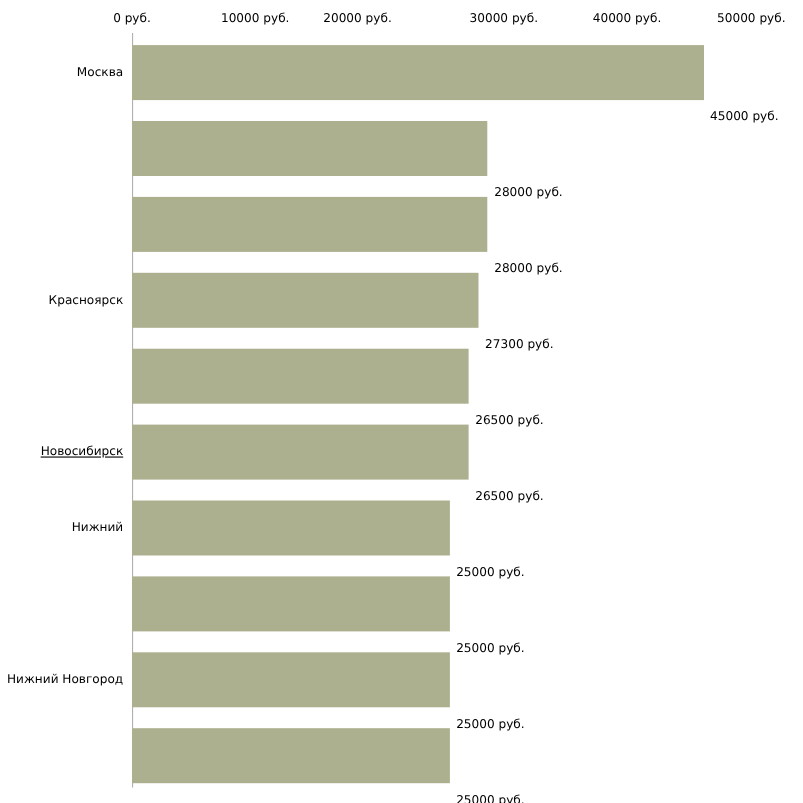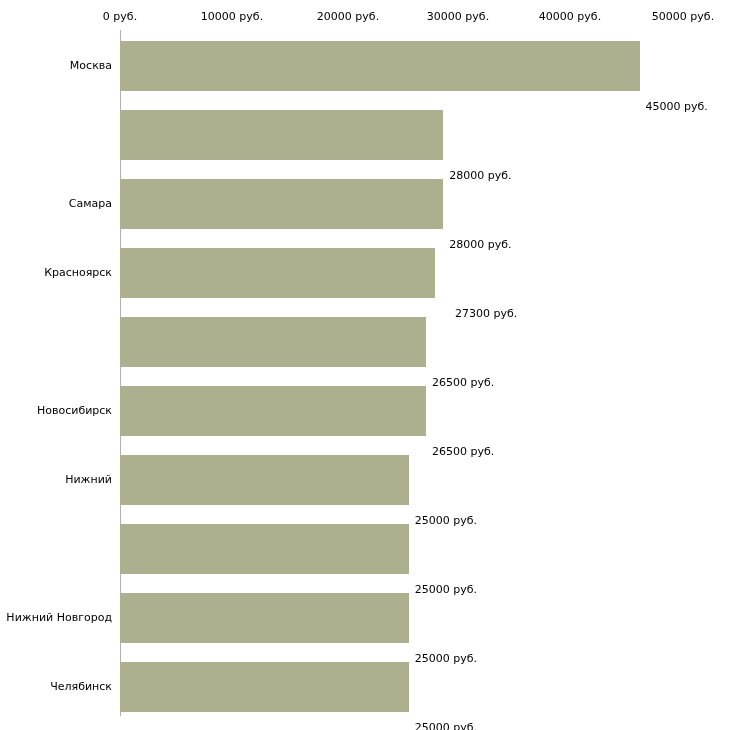--- a/index.html
+++ b/index.html
@@ -91,36 +91,34 @@
   }
 </style>
 </head>
 <body>
 
 <div id="chart-root">
 
   <div class="axis-labels">
     <div class="xtick" style="left:120px;">0 руб.</div>
     <div class="xtick" style="left:232px;">10000 руб.</div>
-    <div class="xtick" style="left:348px;">20000 руб.</div>
+    <div class="xtick" style="left:325px;">20000 руб.</div>
     <div class="xtick" style="left:458px;">30000 руб.</div>
     <div class="xtick" style="left:570px;">40000 руб.</div>
     <div class="xtick" style="left:683px;">50000 руб.</div>
   </div>
 
   <div class="axis-line"></div>
 
   <div class="cat-label-wrap">
     <div class="cat-item" style="top:11px;text-align:right;">Москва</div>
-    <div class="cat-item" style="top:149px;">Самара</div>
     <div class="cat-item" style="top:218px;">Красноярск</div>
-    <div class="cat-item" style="top:356px;">Новосибирск</div>
+    <div class="cat-item" style="top:356px;text-decoration:underline;">Новосибирск</div>
     <div class="cat-item" style="top:425px;">Нижний</div>
     <div class="cat-item" style="top:563px;">Нижний Новгород</div>
-    <div class="cat-item" style="top:632px;">Челябинск</div>
   </div>
 
   <div class="plot-area">
 
     <div class="bar-row" style="top:11px;">
       <div class="bar" style="width:519.5px;"></div>
       <div class="bar-label" style="left:519.5px;">45000 руб.</div>
     </div>
 
     <div class="bar-row" style="top:80px;">
@@ -128,21 +126,21 @@
       <div class="bar-label" style="left:323.3px;">28000 руб.</div>
     </div>
 
     <div class="bar-row" style="top:149px;">
       <div class="bar" style="width:323.3px;"></div>
       <div class="bar-label" style="left:323.3px;">28000 руб.</div>
     </div>
 
     <div class="bar-row" style="top:218px;">
       <div class="bar" style="width:315.2px;"></div>
-      <div class="bar-label" style="left:323px;padding-left:12px;">27300 руб.</div>
+      <div class="bar-label" style="left:309px;padding-left:12px;">27300 руб.</div>
     </div>
 
     <div class="bar-row" style="top:287px;">
       <div class="bar" style="width:306.0px;"></div>
       <div class="bar-label" style="left:306.0px;">26500 руб.</div>
     </div>
 
     <div class="bar-row" style="top:356px;">
       <div class="bar" style="width:306.0px;"></div>
       <div class="bar-label" style="left:306.0px;">26500 руб.</div>

